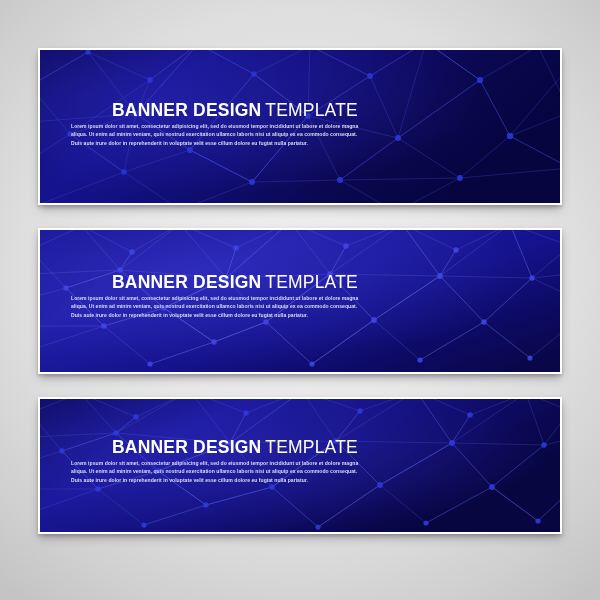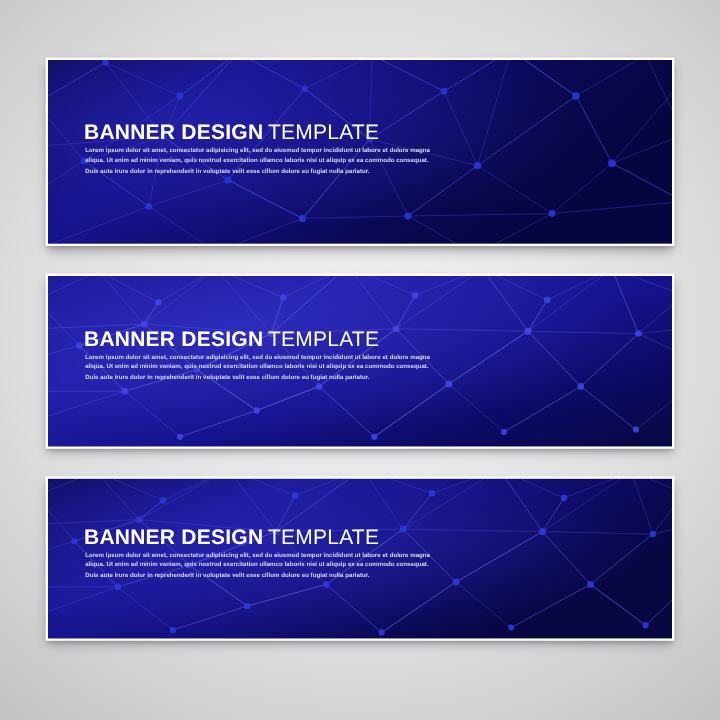--- a/index.html
+++ b/index.html
@@ -50,20 +50,21 @@
     left:0; top:0;
     width:100%; height:100%;
     pointer-events:none;
   }
   .headline {
     position:absolute;
     color:#ffffff;
     white-space:nowrap;
     letter-spacing:0.2px;
     line-height:1;
+    margin-left:42px;
   }
   .headline .hl-bold {
     font-weight:bold;
     font-stretch:condensed;
   }
   .headline .hl-light {
     font-weight:300;
     font-stretch:condensed;
     margin-left:.22em;
   }

